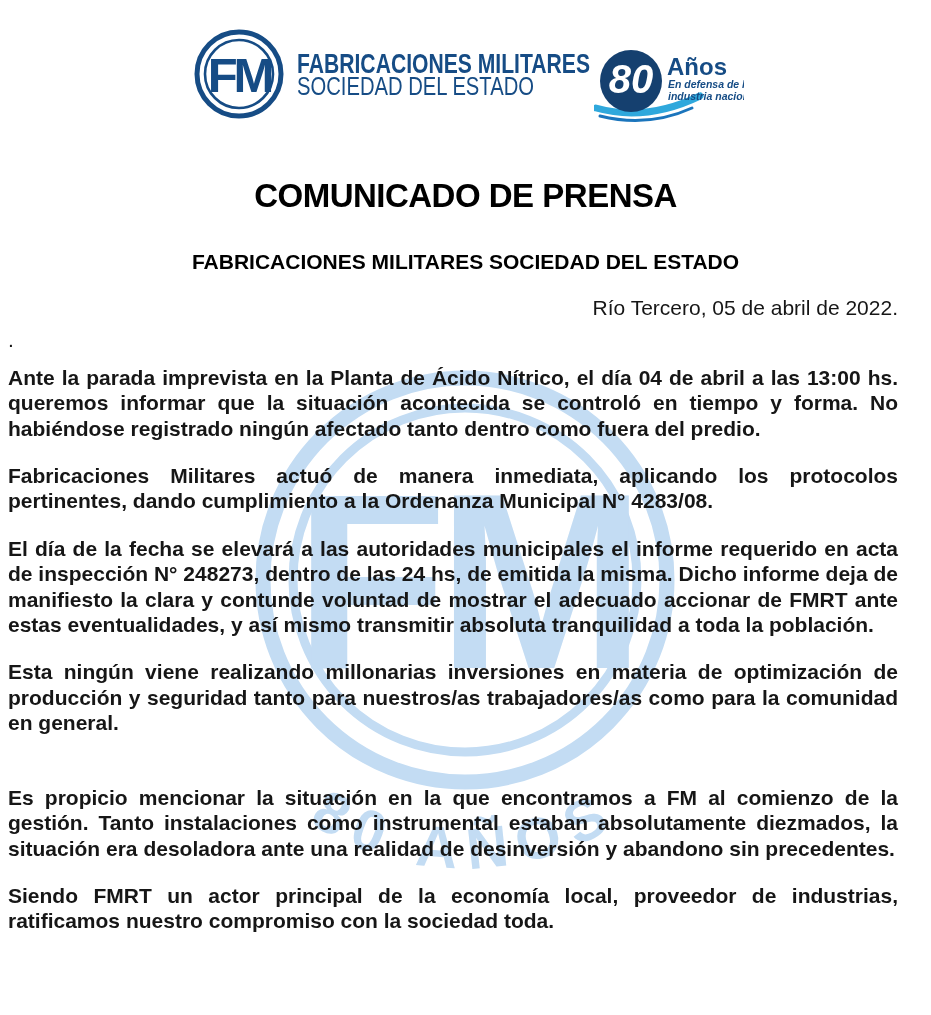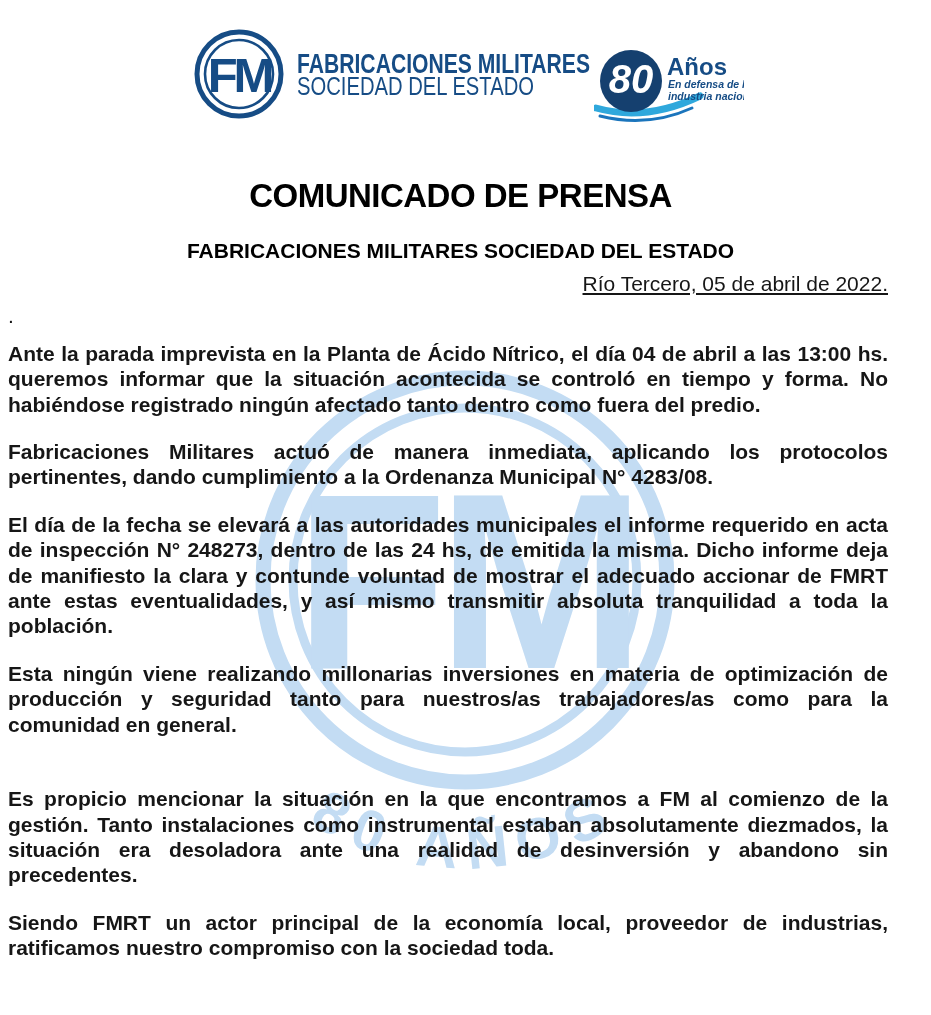--- a/index.html
+++ b/index.html
@@ -26,47 +26,46 @@
   
   .brand-header { position: absolute; top: 0; left: 0; width: 931px; height: 140px; z-index: 1; }
   .fm-roundel   { position: absolute; left: 193px; top: 28px; }
   .wordmark     { position: absolute; left: 297px; top: 24px; }
   .logo-80      { position: absolute; left: 594px; top: 40px; }
 
   
   .content {
     position: absolute;
     left: 8px;
-    right: 43px;
+    right: 33px;
     top: 178px;
     z-index: 1;
   }
   .doc-title {
     font-size: 33px;
     font-weight: bold;
     letter-spacing: -0.5px;
     text-align: center;
     color: #000000;
     margin: 0 -25px 0 0;
     line-height: 36px;
   }
   .doc-subtitle {
     font-size: 21px;
     font-weight: bold;
     text-align: center;
     color: #000000;
-    margin: 24px -25px 0 0;
+    margin: 35px -25px 0 0;
     line-height: 25px;
   }
   .dateline {
     font-size: 21px;
     text-align: right;
-    margin: 8px 0 0;
+    margin: 21px 0 0;
     line-height: 25.4px;
-    text-decoration: underline;
   }
   .stray-period {
     font-size: 21px;
     margin: 7px 0 0;
     line-height: 25.4px;
   }
   .body-par {
     font-size: 21px;
     line-height: 25.4px;
     text-align: justify;

